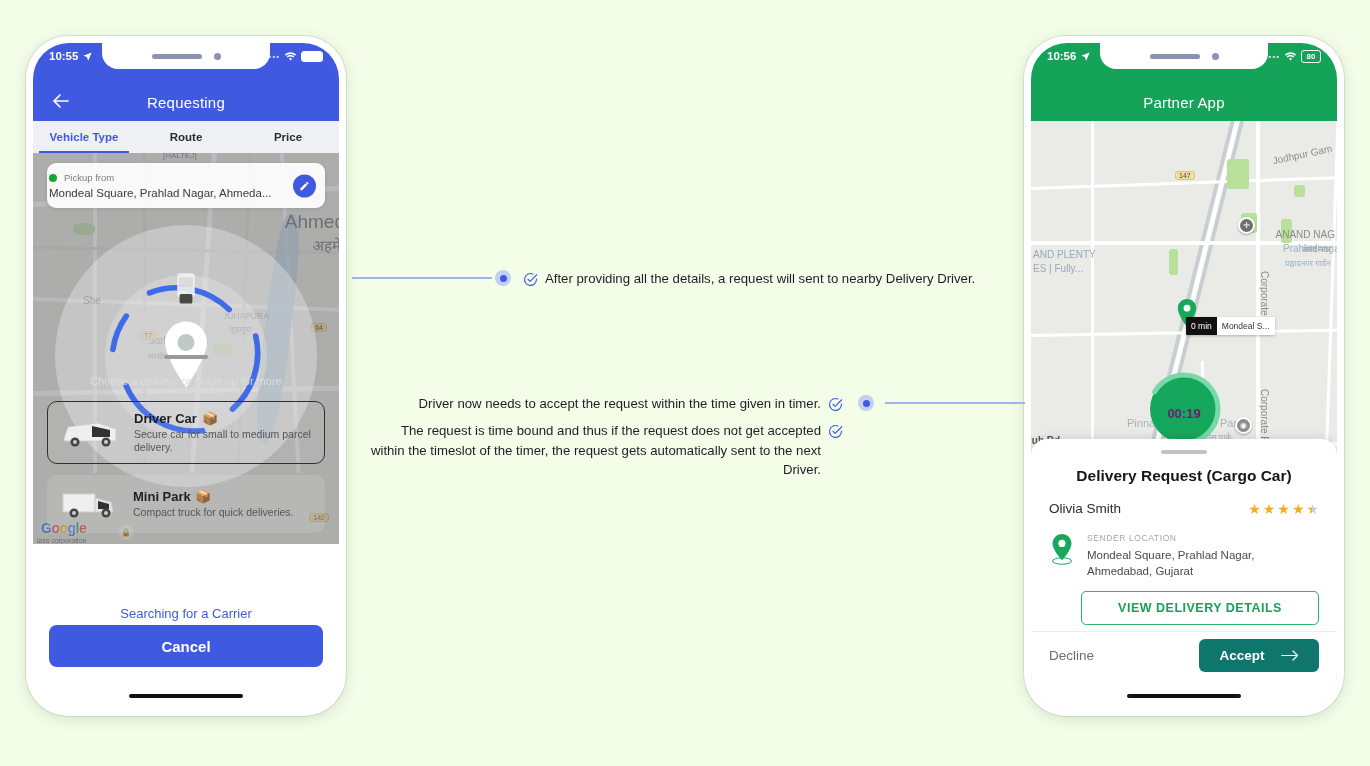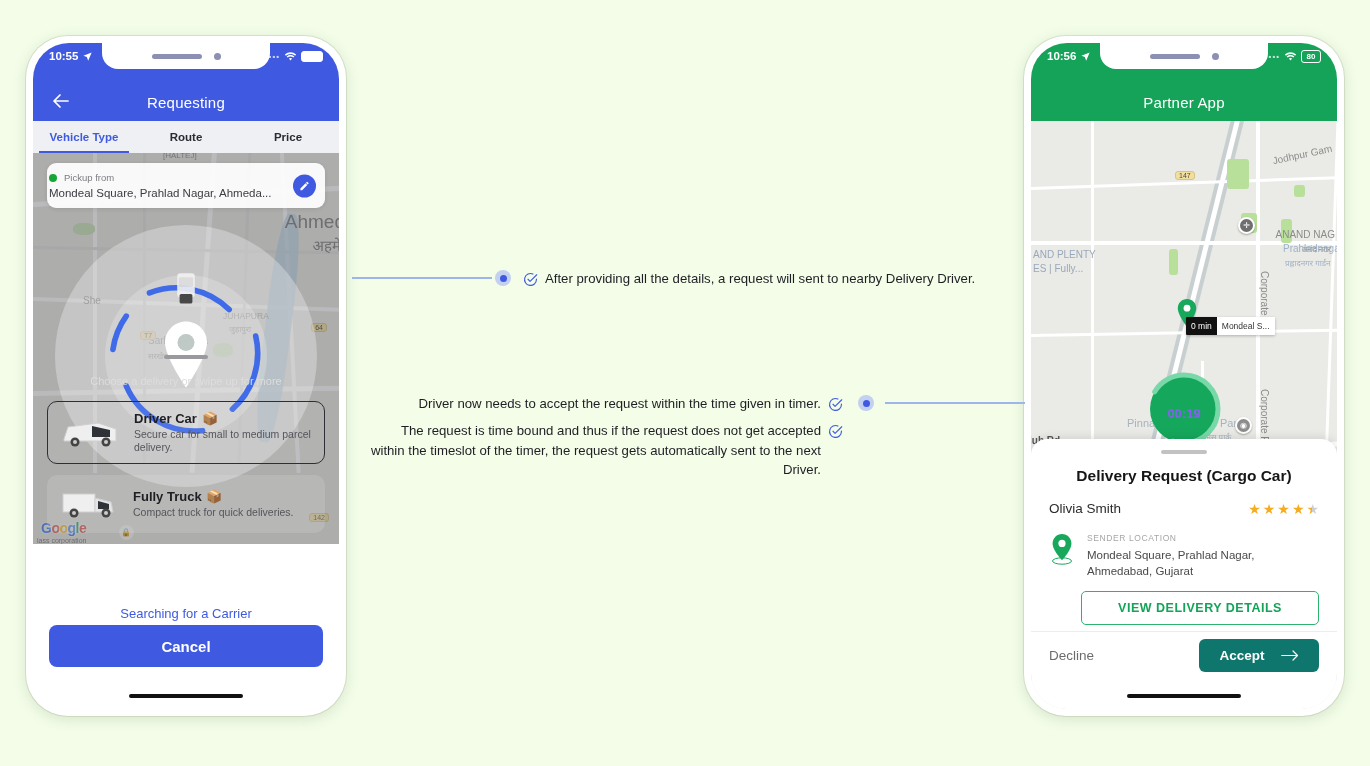--- a/index.html
+++ b/index.html
@@ -226,21 +226,21 @@
     display: flex; align-items: center; justify-content: center;
     color: #fff; font-size: 8px;
     box-shadow: 0 1px 2px rgba(0,0,0,.3);
   }
   .timer-circle {
     position: absolute; left: 50%; transform: translateX(-50%);
     width: 76px; height: 76px; z-index: 12;
   }
   .timer-text {
     position: absolute; left: 50%; transform: translateX(-50%);
-    color: #8b5cf6; font-size: 13px; font-weight: bold; z-index: 13;
+    color: #701a75; font-size: 13px; font-weight: bold; z-index: 13;
   }
   .req-sheet {
     position: absolute; left: 0; right: 0; bottom: 0; height: 270px;
     background: #fff; border-top-left-radius: 16px; border-top-right-radius: 16px;
     z-index: 14; box-shadow: 0 -2px 10px rgba(0,0,0,.10);
   }
   .req-handle {
     position: absolute; left: 50%; transform: translateX(-50%); top: 11px;
     width: 46px; height: 4px; border-radius: 3px; background: #c2c2c2;
   }
@@ -435,21 +435,21 @@
             <rect x="6" y="10" width="32" height="18" fill="#efefef" stroke="#cfcfcf"></rect>
             <path d="M38 14 L54 18 L56 28 L38 28 Z" fill="#e4e4e4" stroke="#cfcfcf"></path>
             <path d="M41 17 L52 20 L52 25 L41 25 Z" fill="#2f3338"></path>
             <circle cx="17" cy="29" r="4.5" fill="#444"></circle>
               <circle cx="17" cy="29" r="2" fill="#ccc"></circle>
             <circle cx="49" cy="29" r="4.5" fill="#444"></circle>
               <circle cx="49" cy="29" r="2" fill="#ccc"></circle>
           </svg>
           <div>
             <div class="veh-name">
-              <span>Fully Truck</span>
+              <span>Mini Park</span>
               <span>📦</span>
             </div>
             <div class="veh-desc">Compact truck for quick deliveries.</div>
           </div>
         </div>
       </div>
 
       <div class="white-sheet">
         <div class="searching-text">Searching for a Carrier</div>
         <div class="cancel-btn">Cancel</div>

